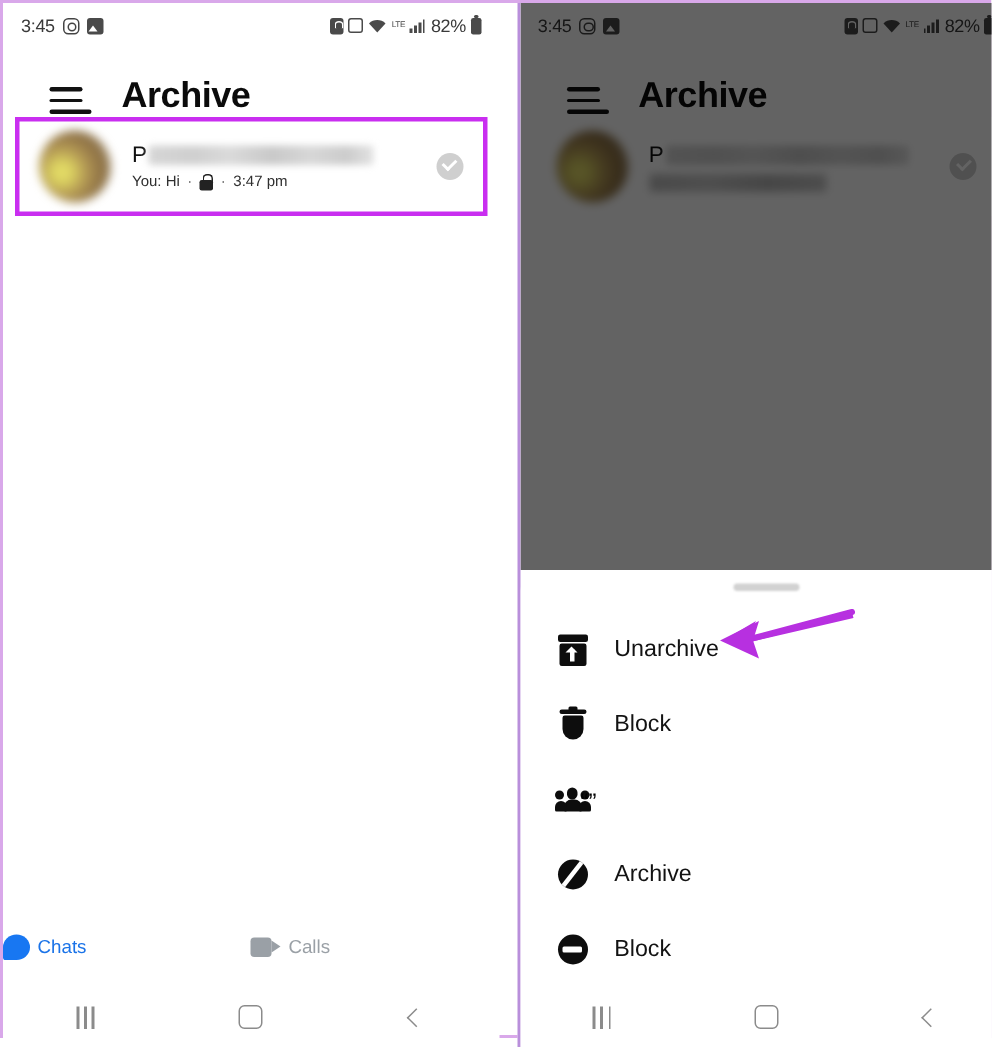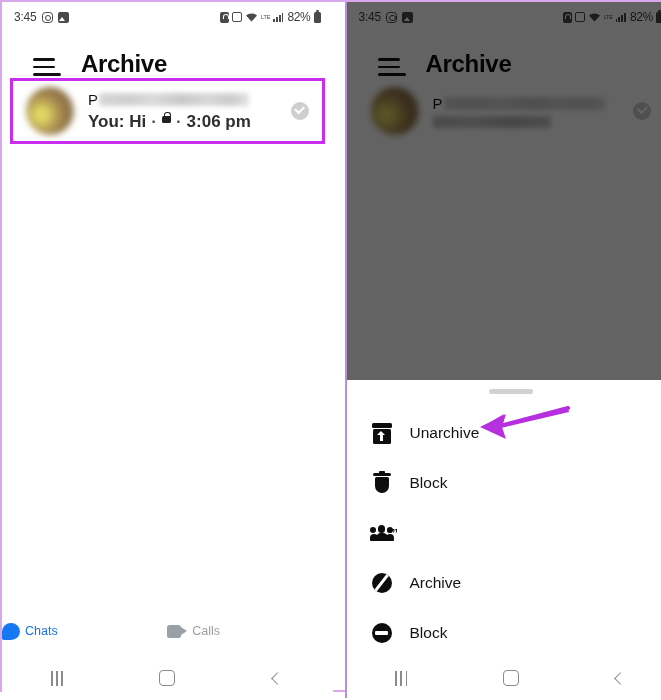--- a/index.html
+++ b/index.html
@@ -84,21 +84,21 @@
     flex:none;
   }
   .chat-texts{ margin-left:14px; display:flex; flex-direction:column; gap:4px; flex:1; min-width:0;}
   .name-line{ display:flex; align-items:center; font-size:15px; color:#111; }
   .name-vis{ font-weight:400; }
   .name-blur{
     display:inline-block; height:13px; width:150px; margin-left:1px;
     background:linear-gradient(90deg,#d6d6d6 0%,#cfcfcf 20%,#dadada 36%,#c9c9c9 55%,#d7d7d7 72%,#cccccc 88%,#e2e2e2 100%);
     filter:blur(2.6px); border-radius:2px;
   }
-  .sub-line{ display:flex; align-items:flex-start; gap:5px; font-size:17px; color:#2f2f2f;font-weight:bold;}
+  .sub-line{ display:flex; align-items:center; gap:5px; font-size:10px; color:#2f2f2f;}
   .lock-ico{ width:9px;height:11px;position:relative;display:inline-block; }
   .lock-ico:after{content:"";position:absolute;bottom:0;left:0;width:9px;height:7px;background:#222;border-radius:1.5px;}
   .lock-ico:before{content:"";position:absolute;top:0;left:2px;width:5px;height:5px;border:1.5px solid #222;border-bottom:none;border-radius:3px 3px 0 0;}
   .dot{ color:#555; }
   .check-circle{
     width:18px;height:18px;border-radius:50%;
     background:#cfcfcf; position:relative; flex:none;
   }
   .check-circle:after{
     content:""; position:absolute; left:4.6px; top:4.4px;
@@ -256,21 +256,21 @@
         <div class="chat-texts">
           <div class="name-line">
             <span class="name-vis">P</span>
             <span class="name-blur"></span>
           </div>
           <div class="sub-line">
             <span>You: Hi</span>
             <span class="dot">·</span>
             <span class="lock-ico"></span>
             <span class="dot">·</span>
-            <span>3:06 pm</span>
+            <span>3:47 pm</span>
           </div>
         </div>
         <div class="check-circle"></div>
       </div>
     </div>
 
     <div class="tabbar">
       <div class="tab active">
         <span class="bubble"></span>
         <span class="tlabel">Chats</span>

